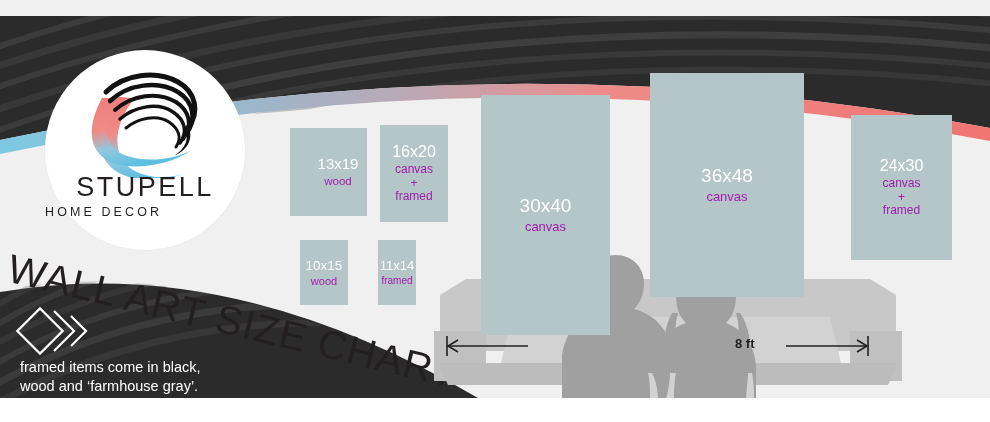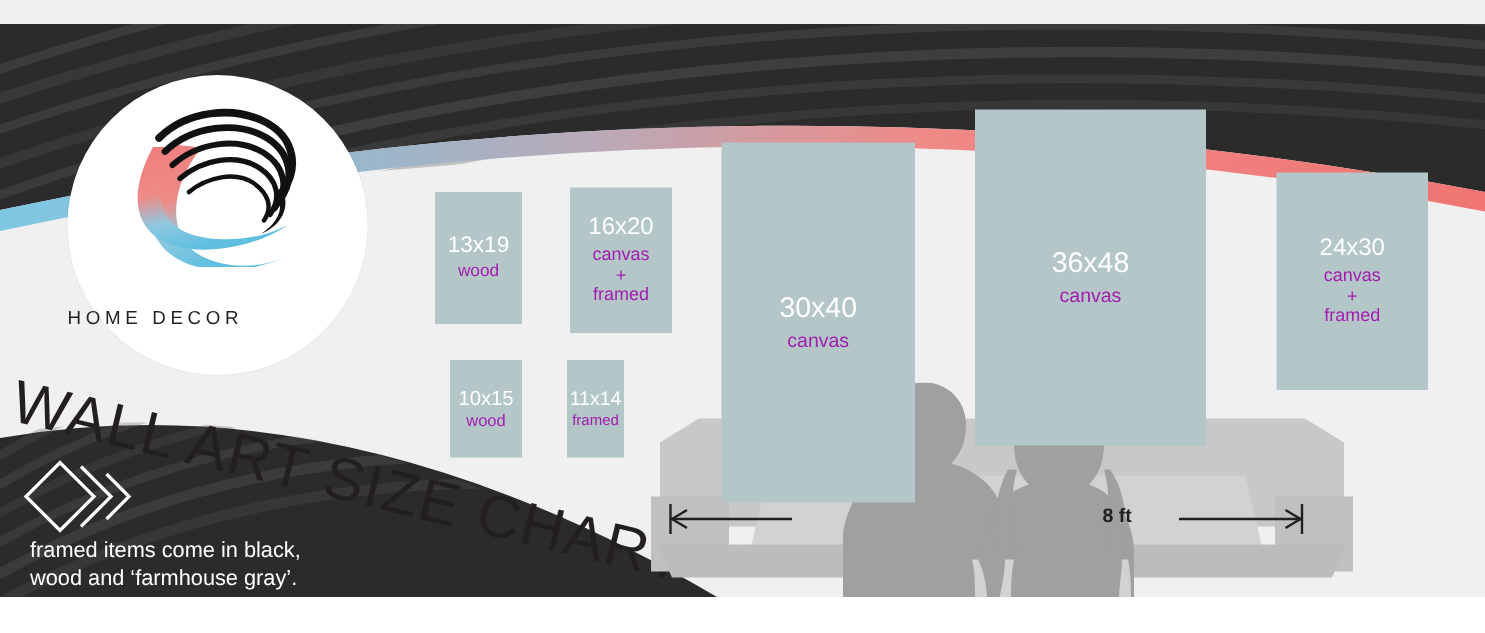--- a/index.html
+++ b/index.html
@@ -88,21 +88,21 @@
     font-weight:400;
     font-family:"Liberation Sans",sans-serif;
   }
   .frame .type{
     color:#a21caf;
     font-family:"Liberation Sans",sans-serif;
     font-weight:400;
   }
 
   
-  #f-13x19{left:290px;top:128px;width:58px;height:88px;}
+  #f-13x19{left:290px;top:128px;width:58px;height:88px;padding-left:19px;}
   #f-13x19 .size{font-size:15px;}
   #f-13x19 .type{font-size:11.5px;margin-top:2px;}
 
   #f-16x20{left:380px;top:125px;width:68px;height:97px;}
   #f-16x20 .size{font-size:16px;}
   #f-16x20 .type{font-size:12px;margin-top:2px;}
 
   #f-10x15{left:300px;top:240px;width:48px;height:65px;}
   #f-10x15 .size{font-size:13.5px;}
   #f-10x15 .type{font-size:11px;margin-top:2px;}
@@ -198,20 +198,21 @@
 
     <g fill="none" stroke="#111111" stroke-linecap="round">
       <path d="M36,24 C54,6 86,2 108,14 C126,24 130,44 118,60" stroke-width="5"></path>
       <path d="M40,33 C58,16 88,12 108,24 C124,34 127,52 116,66" stroke-width="4.5"></path>
       <path d="M45,42 C62,27 88,23 106,34 C120,43 123,58 113,71" stroke-width="4"></path>
       <path d="M50,51 C65,38 88,34 103,44 C115,52 118,64 110,75" stroke-width="3.5"></path>
       <path d="M56,60 C68,50 87,46 99,54 C109,61 112,70 106,79" stroke-width="3"></path>
     </g>
     <path d="M118,58 C124,70 118,82 104,88 C116,80 120,70 114,60 Z" fill="#111111"></path>
   </svg>
+  <div class="logo-name">STUPELL</div>
   <div class="logo-sub">HOME DECOR</div>
 
   <div class="headline">WALL ART SIZE CHART</div>
 
   <svg class="diamond-icon" viewBox="0 0 80 56">
     <g fill="none" stroke="#ffffff" stroke-width="2.2">
       <rect x="8" y="12" width="32" height="32" transform="rotate(45 24 28)"></rect>
       <polyline points="38,8 58,28 38,48"></polyline>
       <polyline points="55,13 70,28 55,43"></polyline>
     </g>

